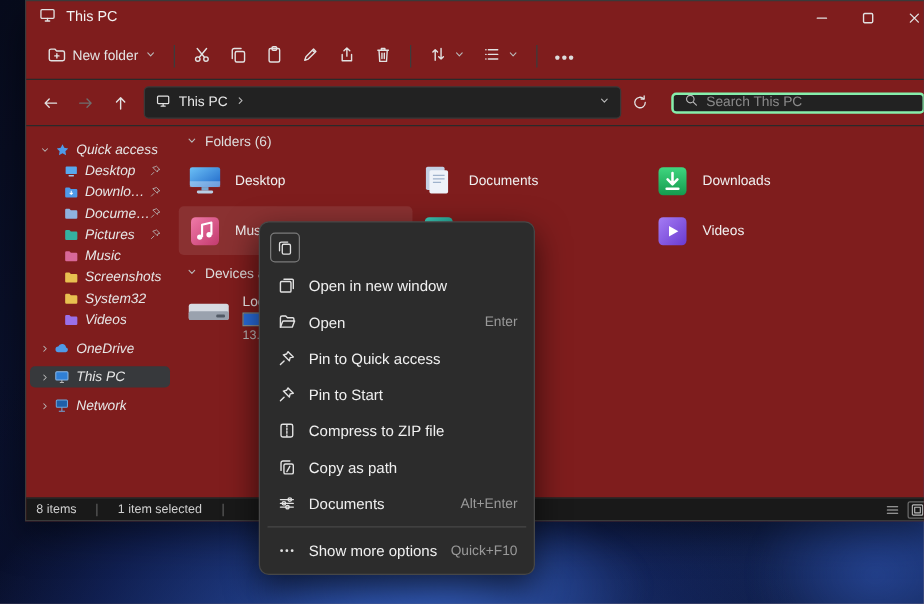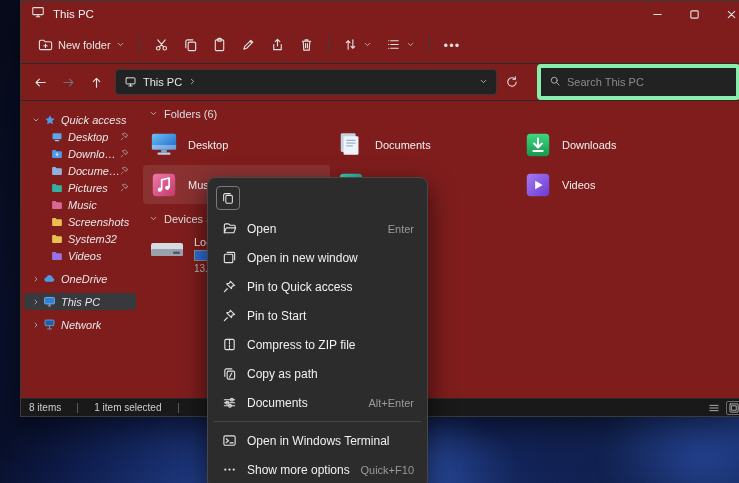--- a/index.html
+++ b/index.html
@@ -44,21 +44,21 @@
   .tbtn { display:flex; align-items:center; gap:5px; padding:5px 7px; border-radius:4px; font-size:11px; color:#e4e4e4; }
   .tsep { width:1px; height:18px; background:#3c3c3c; margin:0 7px; }
   .more-dots { font-size:13px; letter-spacing:1px; color:#dcdcdc; }
 
   
   .addrrow { height:37px; display:flex; align-items:center; padding:0 8px 0 6px; border-bottom:1px solid #2a2a2a; gap:2px; }
   .navbtn { width:26px; height:26px; display:flex; align-items:center; justify-content:center; border-radius:4px; flex-shrink:0; }
   .addrbox { width:382px; height:26px; margin-left:4px; background:#222222; border:1px solid #383838; border-radius:4px;
              display:flex; align-items:center; padding:0 8px; gap:6px; font-size:11px; flex-shrink:0; }
   .addr-spacer { flex:1; }
-  .searchbox { margin-left:10px; flex:1; height:36px; background:#222222; border:4px solid #86efac; border-radius:4px;
+  .searchbox { margin-left:10px; flex:1; height:17px; background:#222222; border:2px solid #86efac; border-radius:4px;
                display:flex; align-items:center; padding:0 8px; gap:6px; margin-right:2px; }
   .searchbox input { flex:1; background:transparent; border:none; outline:none; color:#cfcfcf; font-size:11px;
                      font-family:"Liberation Sans","DejaVu Sans",sans-serif; }
   .searchbox input::placeholder { color:#8a8a8a; }
 
   
   .content { display:flex; height:299px; }
   .sidebar { width:118px; flex-shrink:0; padding-top:10px; overflow:hidden; }
   .srow { height:17px; display:flex; align-items:center; font-size:11px; padding-left:6px; margin:0 3px; border-radius:4px; white-space:nowrap; }
   .srow .chev { width:12px; display:flex; justify-content:center; flex-shrink:0; }
@@ -597,36 +597,36 @@
       <svg class="oi" width="14" height="14" viewBox="0 0 16 16">
           <rect x="5.5" y="5" width="7.5" height="9" rx="1.3"></rect>
           <path d="M10.5 3H4.7A1.7 1.7 0 0 0 3 4.7V11"></path>
         </svg>
     </span>
   </div>
 
   <div class="mitem">
     <span class="mico">
       <svg class="oi" width="15" height="15" viewBox="0 0 16 16">
+          <rect x="2.5" y="4.5" width="9" height="9" rx="1"></rect>
+          <path d="M5.5 2.5h7a1 1 0 0 1 1 1v7"></path>
+        </svg>
+    </span>
+    <span class="mlabel">Open in new window</span>
+    <span class="mshort"></span>
+  </div>
+  <div class="mitem">
+    <span class="mico">
+      <svg class="oi" width="15" height="15" viewBox="0 0 16 16">
           <path d="M2.5 12.5v-8A1.5 1.5 0 0 1 4 3h3l1.5 1.5H13a1 1 0 0 1 1 1V7"></path>
           <path d="M2.5 12.5 4.2 8.1A1.2 1.2 0 0 1 5.3 7.3h9.3l-2 5.2z"></path>
         </svg>
     </span>
     <span class="mlabel">Open</span>
     <span class="mshort">Enter</span>
-  </div>
-  <div class="mitem">
-    <span class="mico">
-      <svg class="oi" width="15" height="15" viewBox="0 0 16 16">
-          <rect x="2.5" y="4.5" width="9" height="9" rx="1"></rect>
-          <path d="M5.5 2.5h7a1 1 0 0 1 1 1v7"></path>
-        </svg>
-    </span>
-    <span class="mlabel">Open in new window</span>
-    <span class="mshort"></span>
   </div>
   <div class="mitem">
     <span class="mico">
       <svg class="oi" width="15" height="15" viewBox="0 0 16 16">
           <path d="M9 2.5 13.5 7l-2.7.6-.7 2.7L5 5.2l2.7-.7zM5.6 10.4 2.5 13.5"></path>
         </svg>
     </span>
     <span class="mlabel">Pin to Quick access</span>
     <span class="mshort"></span>
   </div>
@@ -669,30 +669,20 @@
         </svg>
     </span>
     <span class="mlabel">Documents</span>
     <span class="mshort">Alt+Enter</span>
   </div>
 
   <div class="msep"></div>
 
   <div class="mitem">
     <span class="mico">
-      <svg class="oi" width="15" height="15" viewBox="0 0 16 16">
-          <rect x="2" y="3" width="12" height="10" rx="1.5"></rect>
-          <path d="M4.5 6.2 7 8.2l-2.5 2M8.5 10.5h3.5"></path>
-        </svg>
-    </span>
-    <span class="mlabel">Open in Windows Terminal</span>
-    <span class="mshort"></span>
-  </div>
-  <div class="mitem">
-    <span class="mico">
       <svg width="15" height="15" viewBox="0 0 16 16">
           <circle cx="3.5" cy="8" r="1.2" fill="#e2e2e2"></circle>
           <circle cx="8" cy="8" r="1.2" fill="#e2e2e2"></circle>
           <circle cx="12.5" cy="8" r="1.2" fill="#e2e2e2"></circle>
         </svg>
     </span>
     <span class="mlabel">Show more options</span>
     <span class="mshort">Quick+F10</span>
   </div>
 </div>

